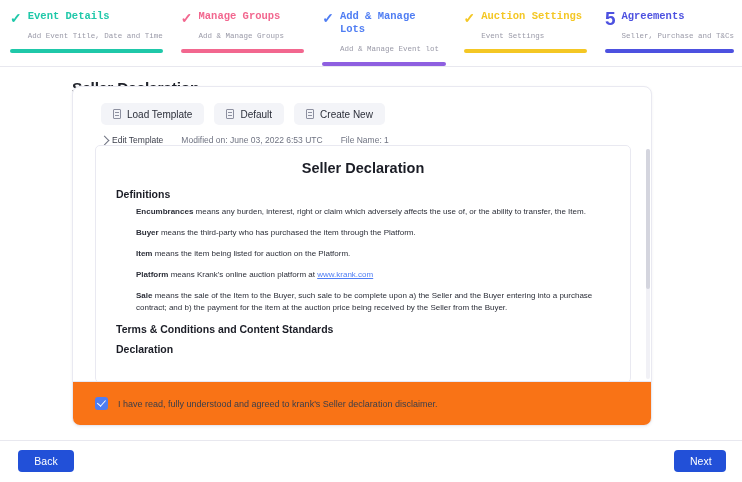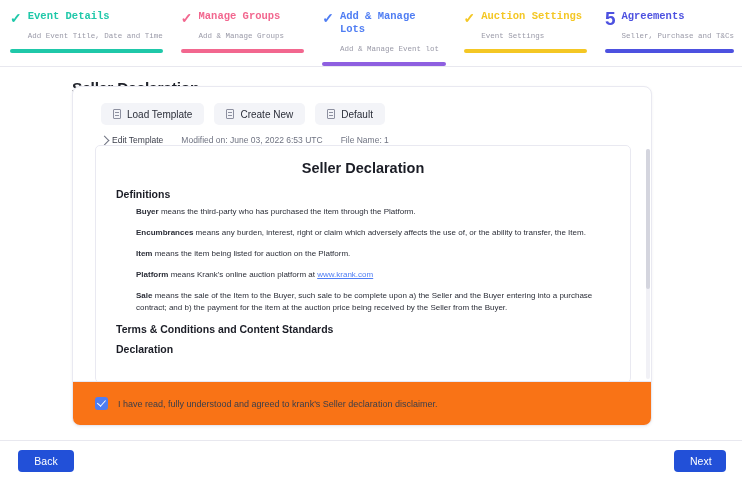--- a/index.html
+++ b/index.html
@@ -366,47 +366,47 @@
 
   <div class="card">
 
     <div class="tpl-buttons">
       <button class="tpl-btn">
         <span class="doc-ico"></span>
         <span>Load Template</span>
       </button>
       <button class="tpl-btn">
         <span class="doc-ico"></span>
-        <span>Create New</span>
+        <span>Default</span>
       </button>
       <button class="tpl-btn">
         <span class="doc-ico"></span>
-        <span>Default</span>
+        <span>Create New</span>
       </button>
     </div>
 
     <div class="meta-row">
       <span class="edit-link">
         <span class="pencil"></span>
         <span>Edit Template</span>
       </span>
       <span>Modified on: June 03, 2022 6:53 UTC</span>
       <span>File Name: 1</span>
     </div>
 
     <div class="doc">
       <div class="doc-title">Seller Declaration</div>
 
       <div class="sec-head">Definitions</div>
 
       <p class="def">
-        <span class="term">Buyer</span><span> means the third-party who has purchased the item through the Platform.</span>
+        <span class="term">Encumbrances</span><span> means any burden, interest, right or claim which adversely affects the use of, or the ability to transfer, the Item.</span>
       </p>
       <p class="def">
-        <span class="term">Encumbrances</span><span> means any burden, interest, right or claim which adversely affects the use of, or the ability to transfer, the Item.</span>
+        <span class="term">Buyer</span><span> means the third-party who has purchased the item through the Platform.</span>
       </p>
       <p class="def">
         <span class="term">Item</span><span> means the item being listed for auction on the Platform.</span>
       </p>
       <p class="def">
         <span class="term">Platform</span><span> means Krank's online auction platform at </span><a class="link">www.krank.com</a>
       </p>
       <p class="def">
         <span class="term">Sale</span><span> means the sale of the Item to the Buyer, such sale to be complete upon a) the Seller and the Buyer entering into a purchase contract; and b) the payment for the item at the auction price being received by the Seller from the Buyer.</span>
       </p>

